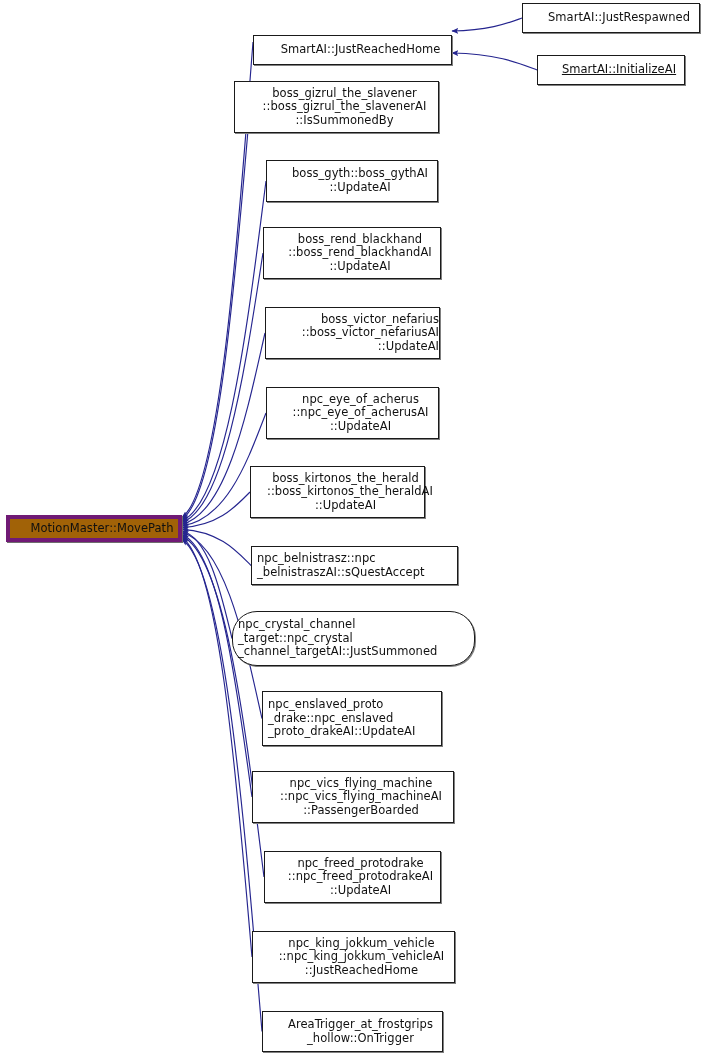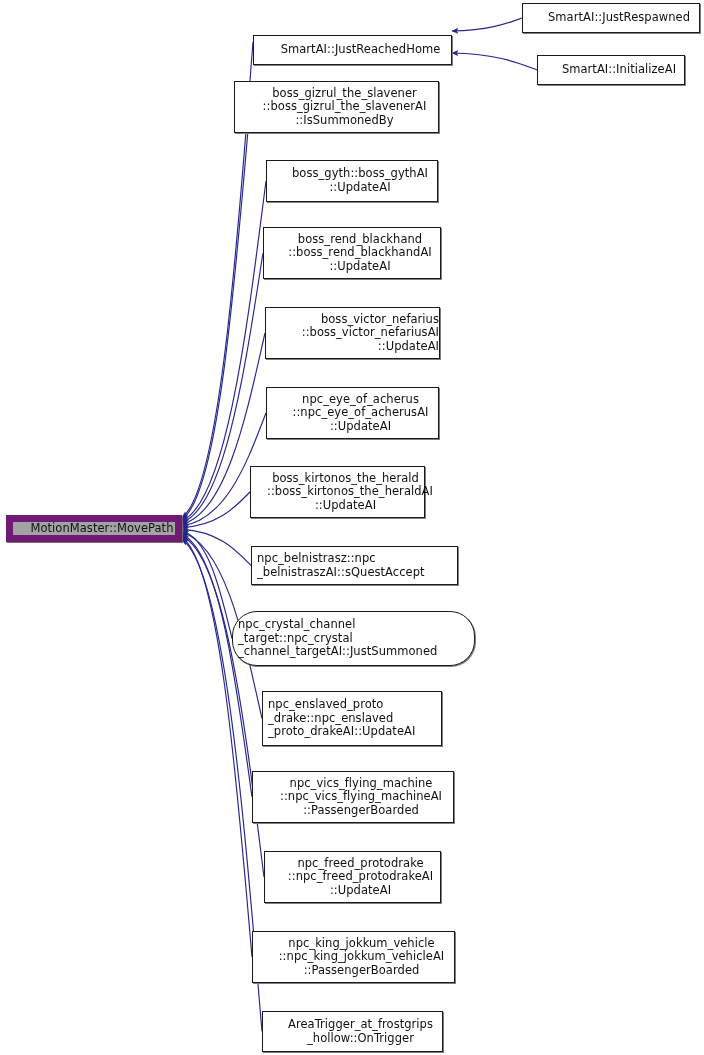--- a/index.html
+++ b/index.html
@@ -47,22 +47,22 @@
     text-align: center;
     box-shadow: 1px 1px 0 #808080;
     padding-left: 16px;
   }
   .node.left-text {
     align-items: center;
     text-align: left;
     padding-left: 5px;
   }
   .node.root {
-    background: #a3a3a3;
-    border: 7px solid #701a75;
+    background: #a16207;
+    border: 4px solid #701a75;
     box-shadow: 1px 1px 0 #6e6e6e;
   }
   .node-label {
     display: block;
     width: 100%;
   }
 </style>
 </head>
 <body>
 
@@ -118,18 +118,18 @@
 _drake::npc_enslaved
 _proto_drakeAI::UpdateAI</span></div>
     <div class="node" style="left: 252px; top: 771px; width: 202px; height: 52px;"><span class="node-label">npc_vics_flying_machine
 ::npc_vics_flying_machineAI
 ::PassengerBoarded</span></div>
     <div class="node" style="left: 264px; top: 851px; width: 177px; height: 52px;"><span class="node-label">npc_freed_protodrake
 ::npc_freed_protodrakeAI
 ::UpdateAI</span></div>
     <div class="node" style="left: 252px; top: 931px; width: 203px; height: 52px;"><span class="node-label">npc_king_jokkum_vehicle
 ::npc_king_jokkum_vehicleAI
-::PassengerBoarded</span></div>
+::JustReachedHome</span></div>
     <div class="node" style="left: 262px; top: 1011px; width: 181px; height: 41px;"><span class="node-label">AreaTrigger_at_frostgrips
 _hollow::OnTrigger</span></div>
     <div class="node" style="left: 522px; top: 3px; width: 178px; height: 30px;"><span class="node-label">SmartAI::JustRespawned</span></div>
-    <div class="node" style="left: 537px; top: 55px; width: 148px; height: 30px;"><span class="node-label">SmartAI::InitializeAI</span></div>
+    <div class="node" style="left: 537px; top: 55px; width: 148px; height: 30px; text-decoration: underline;"><span class="node-label">SmartAI::InitializeAI</span></div>
   </div>
 
 </body></html>

